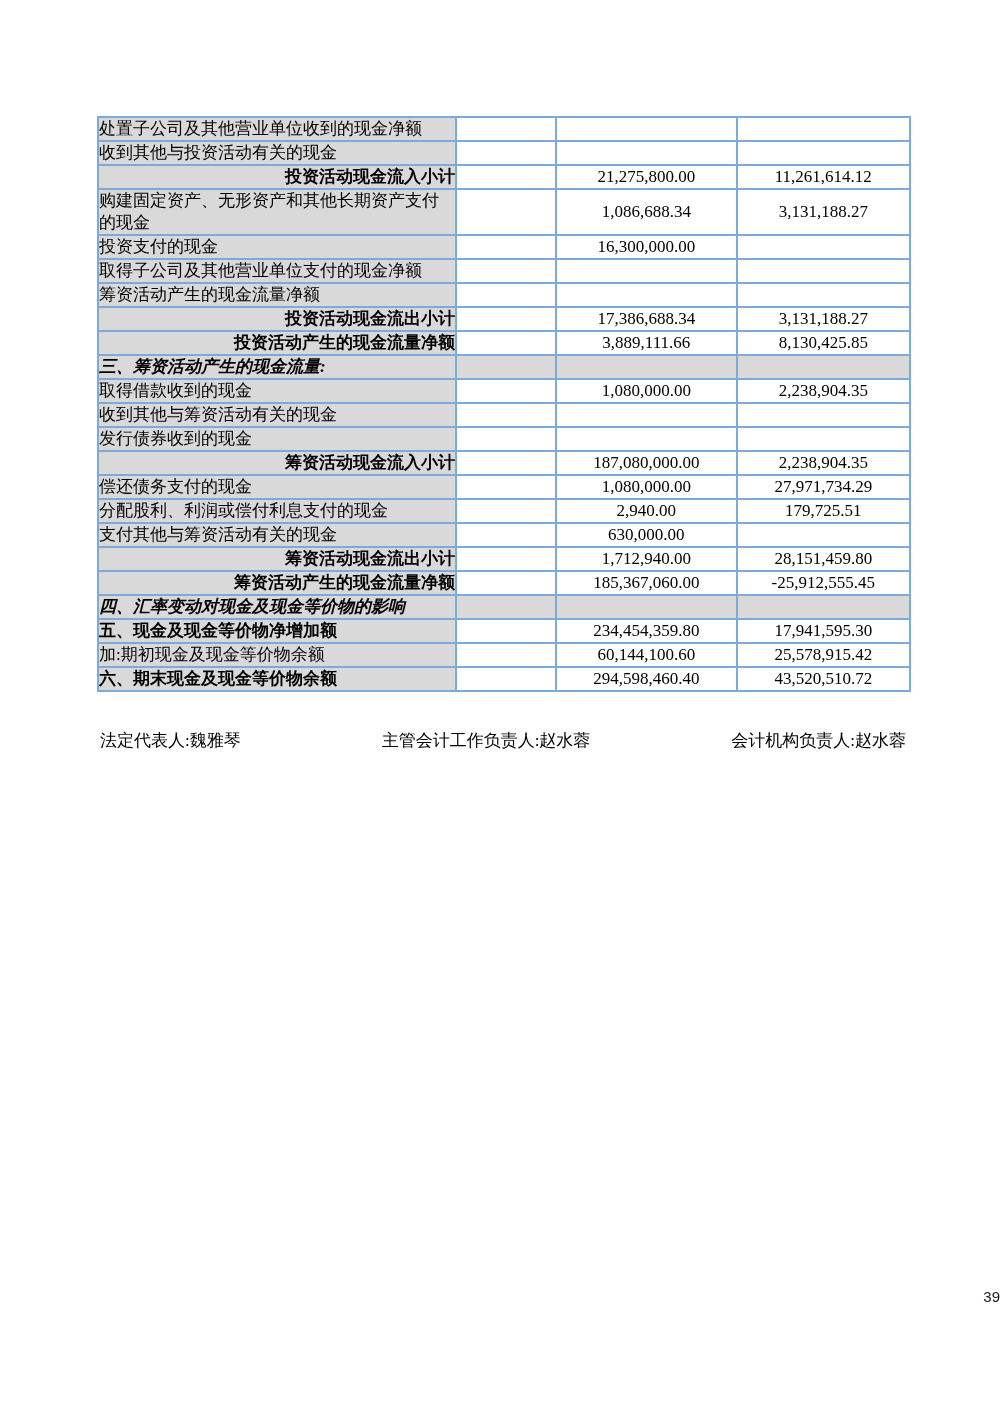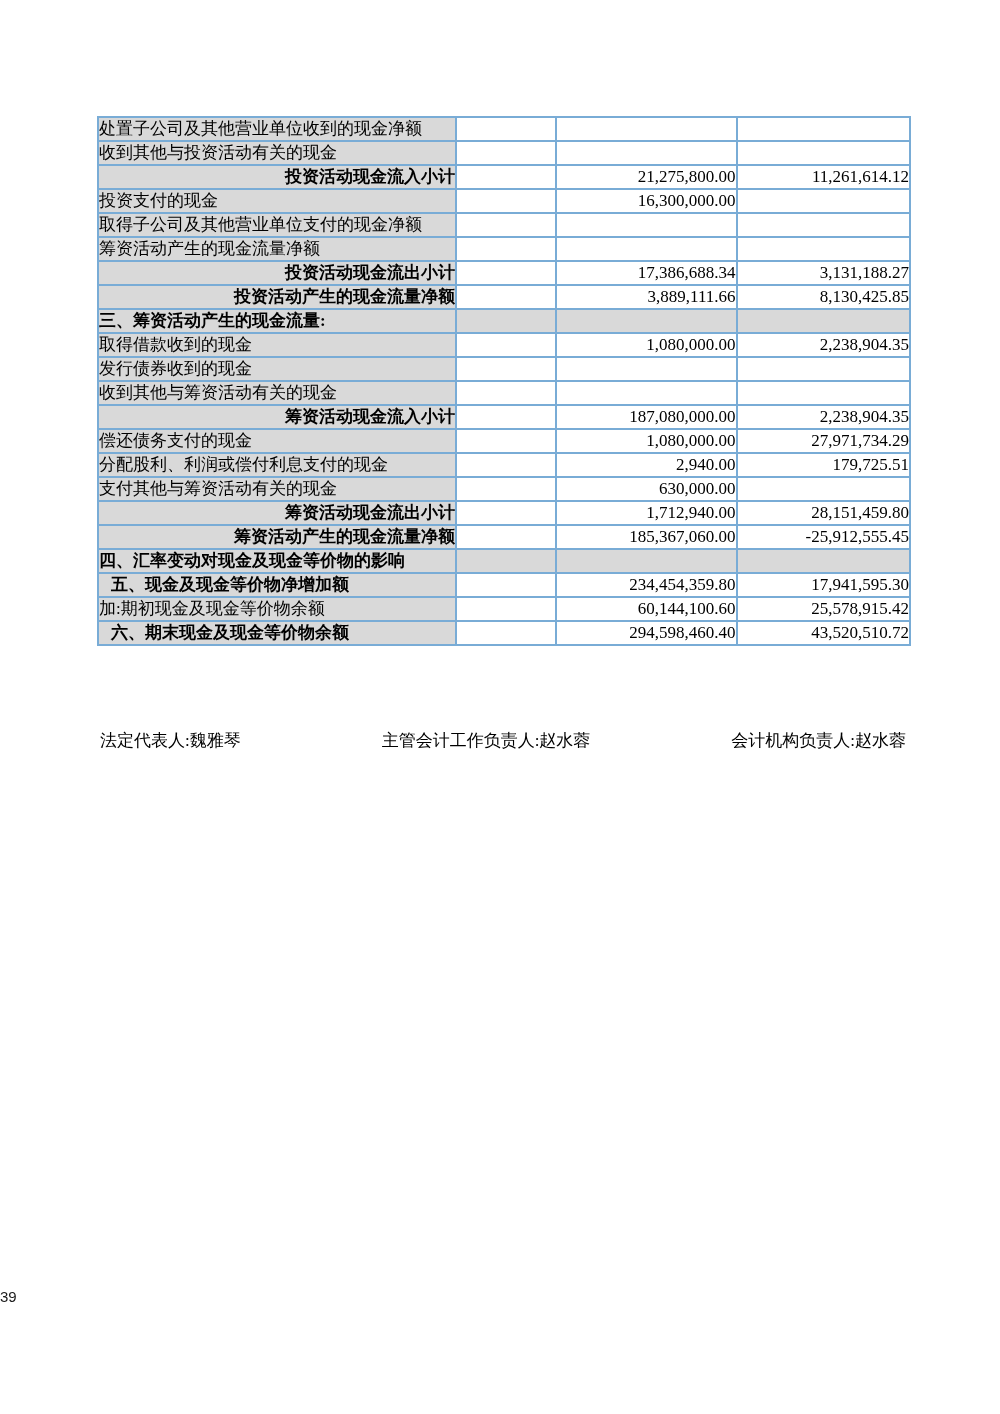--- a/index.html
+++ b/index.html
@@ -37,58 +37,58 @@
   }
   td.cell-label {
     padding: 0 4px 0 6px;
     text-align: left;
     background: #D9D9D9;
   }
   td.cell-note {
     background: #ffffff;
   }
   td.cell-num {
-    text-align: right;
+    text-align: center;
     padding-right: 9px;
     background: #ffffff;
     white-space: nowrap;
     margin-left: 32px;
   }
   tr.subtotal td.cell-label {
     font-weight: bold;
     text-align: right;
   }
   tr.section td {
     background: #D9D9D9;
   }
   tr.section td.cell-label {
     font-weight: bold;
+    font-style: italic;
   }
   tr.bold td.cell-label {
     font-weight: bold;
-    padding-left: 12px;
   }
   .footer {
     position: absolute;
     left: 100px;
     top: 719px;
     width: 806px;
     display: flex;
     justify-content: space-between;
     font-size: 17px;
     line-height: 22px;
     white-space: nowrap;
     margin-top: 11px;
   }
   .page-number {
     position: absolute;
     left: 0;
     top: 1288px;
     width: 100%;
-    text-align: left;
+    text-align: right;
     font-family: "Liberation Sans", "DejaVu Sans", sans-serif;
     font-size: 15px;
     color: #1a1a1a;
   }
 </style>
 </head>
 <body>
 
 <div class="page">
 
@@ -113,20 +113,26 @@
             <td class="cell-num"></td>
             <td class="cell-num"></td>
           </tr>
           <tr class="subtotal">
             <td class="cell-label">投资活动现金流入小计</td>
             <td class="cell-note"></td>
             <td class="cell-num">21,275,800.00</td>
             <td class="cell-num">11,261,614.12</td>
           </tr>
           <tr class="item">
+            <td class="cell-label">购建固定资产、无形资产和其他长期资产支付的现金</td>
+            <td class="cell-note"></td>
+            <td class="cell-num">1,086,688.34</td>
+            <td class="cell-num">3,131,188.27</td>
+          </tr>
+          <tr class="item">
             <td class="cell-label">投资支付的现金</td>
             <td class="cell-note"></td>
             <td class="cell-num">16,300,000.00</td>
             <td class="cell-num"></td>
           </tr>
           <tr class="item">
             <td class="cell-label">取得子公司及其他营业单位支付的现金净额</td>
             <td class="cell-note"></td>
             <td class="cell-num"></td>
             <td class="cell-num"></td>
@@ -155,27 +161,27 @@
             <td class="cell-num"></td>
             <td class="cell-num"></td>
           </tr>
           <tr class="item">
             <td class="cell-label">取得借款收到的现金</td>
             <td class="cell-note"></td>
             <td class="cell-num">1,080,000.00</td>
             <td class="cell-num">2,238,904.35</td>
           </tr>
           <tr class="item">
+            <td class="cell-label">收到其他与筹资活动有关的现金</td>
+            <td class="cell-note"></td>
+            <td class="cell-num"></td>
+            <td class="cell-num"></td>
+          </tr>
+          <tr class="item">
             <td class="cell-label">发行债券收到的现金</td>
-            <td class="cell-note"></td>
-            <td class="cell-num"></td>
-            <td class="cell-num"></td>
-          </tr>
-          <tr class="item">
-            <td class="cell-label">收到其他与筹资活动有关的现金</td>
             <td class="cell-note"></td>
             <td class="cell-num"></td>
             <td class="cell-num"></td>
           </tr>
           <tr class="subtotal">
             <td class="cell-label">筹资活动现金流入小计</td>
             <td class="cell-note"></td>
             <td class="cell-num">187,080,000.00</td>
             <td class="cell-num">2,238,904.35</td>
           </tr>

